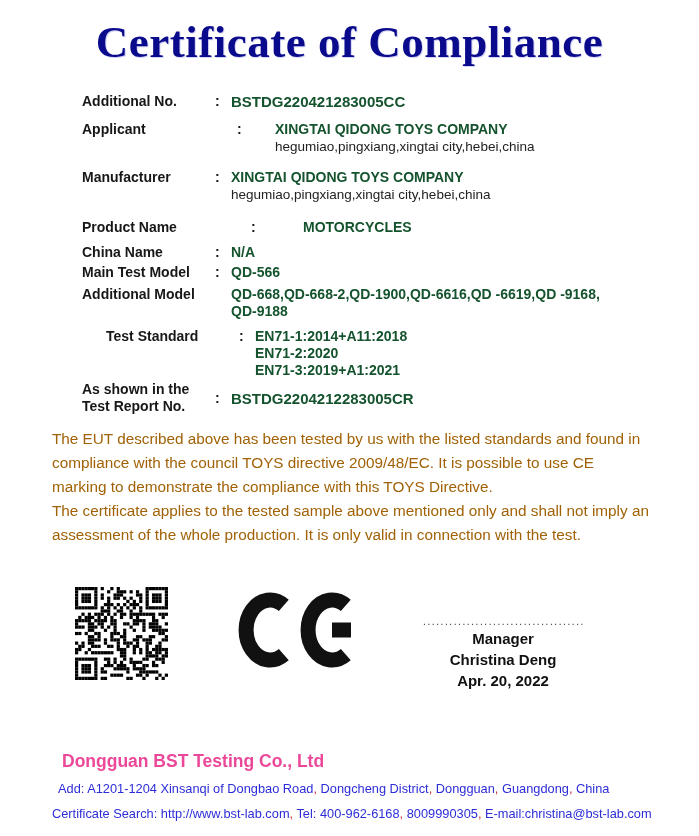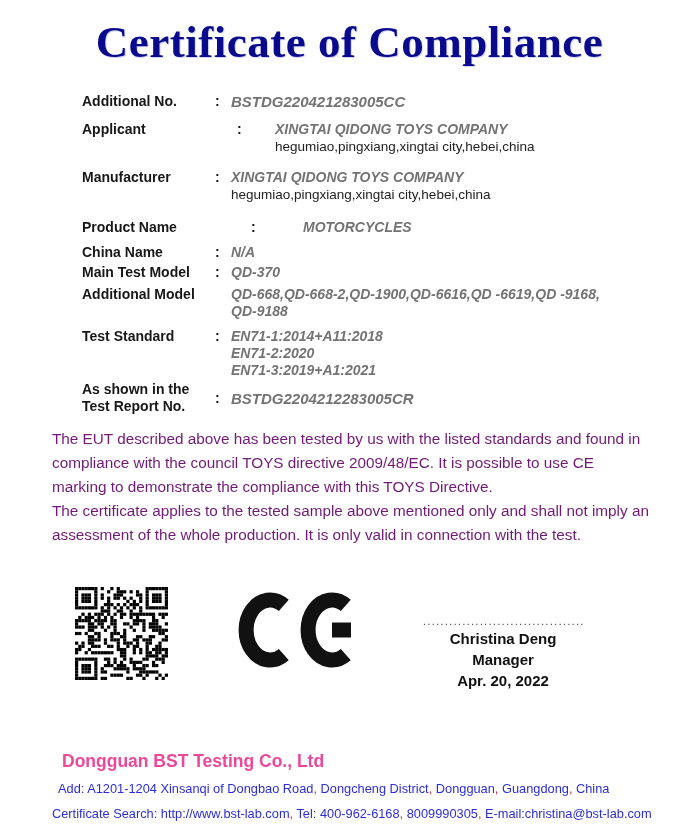--- a/index.html
+++ b/index.html
@@ -34,40 +34,40 @@
     font-weight:bold;font-size:14px;line-height:17px;
     white-space:pre-line;color:#171717;
   }
   .fcolon{
     width:16px;flex:0 0 16px;
     font-weight:bold;font-size:14px;line-height:17px;color:#171717;
   }
   .fval-wrap{flex:1;}
   .fvalue{
     font-weight:bold;font-size:14px;line-height:17px;
-    white-space:pre-line;color:#737373;font-style:italic;
+    white-space:pre-line;color:#14532d;
   }
   .fsub{
     font-weight:normal;font-size:13.5px;line-height:17px;color:#222;
   }
   .r2{margin-top:11px;gap:22px;}
   .r3{margin-top:14px;}
   .r4{margin-top:16px;gap:36px;}
   .r5{margin-top:8px;}
   .r6{margin-top:3px;}
   .r7{margin-top:5px;}
-  .r8{margin-top:8px;}
+  .r8{margin-top:8px;margin-left:24px;}
   .r9{margin-top:2px;}
   .r1 .fvalue,.r9 .fvalue{font-size:15px;}
   .r9 .fcolon,.r9 .fval-wrap{align-self:center;}
 
   
   .statement{
     position:absolute;left:52px;top:427px;width:600px;
-    font-size:15.3px;line-height:24px;color:#701a75;
+    font-size:15.3px;line-height:24px;color:#a16207;
   }
   .statement p{margin:0;}
 
   
   .qr{
     position:absolute;left:75px;top:587px;width:93px;height:93px;
   }
   .ce{
     position:absolute;left:238px;top:592px;width:130px;height:76px;
   }
@@ -146,21 +146,21 @@
       <div class="fcolon">:</div>
       <div class="fval-wrap">
           <div class="fvalue">N/A</div>
         </div>
     </div>
 
     <div class="frow r6">
       <div class="flabel">Main Test Model</div>
       <div class="fcolon">:</div>
       <div class="fval-wrap">
-          <div class="fvalue">QD-370</div>
+          <div class="fvalue">QD-566</div>
         </div>
     </div>
 
     <div class="frow r7">
       <div class="flabel">Additional Model</div>
       <div class="fcolon"></div>
       <div class="fval-wrap">
           <div class="fvalue">QD-668,QD-668-2,QD-1900,QD-6616,QD -6619,QD -9168,
 QD-9188</div>
         </div>
@@ -613,22 +613,22 @@
       <g fill="none" stroke="#111111" stroke-width="15" stroke-linecap="butt">
         <path d="M 45.8 13.4 A 24 30 0 1 0 45.8 62.6"></path>
         <path d="M 107.8 13.4 A 24 30 0 1 0 107.8 62.6"></path>
         <path d="M 94 38 H 113"></path>
       </g>
     </svg>
   </div>
 
   <div class="sign">
     <div class="dots">......................................</div>
+    <div class="line">Manager</div>
     <div class="line">Christina Deng</div>
-    <div class="line">Manager</div>
     <div class="line">Apr. 20, 2022</div>
   </div>
 
   <div class="footer-company">Dongguan BST Testing Co., Ltd</div>
   <div class="footer-address red-commas">Add: A1201-1204 Xinsanqi of Dongbao Road<span class="comma-red">,</span> Dongcheng District<span class="comma-red">,</span> Dongguan<span class="comma-red">,</span> Guangdong<span class="comma-red">,</span> China</div>
   <div class="footer-search red-commas">Certificate Search: http://www.bst-lab.com<span class="comma-red">,</span> Tel: 400-962-6168<span class="comma-red">,</span> 8009990305<span class="comma-red">,</span> E-mail:christina@bst-lab.com</div>
 
 </div>
 
 </body></html>

